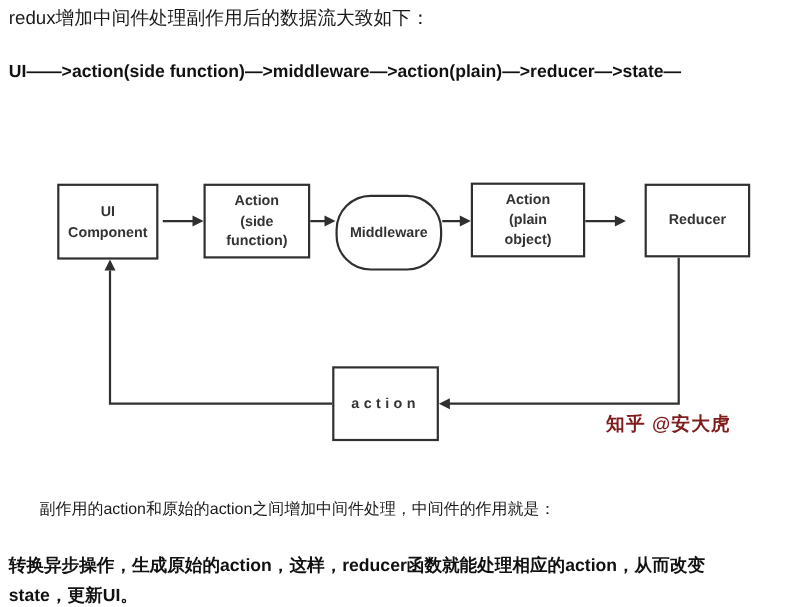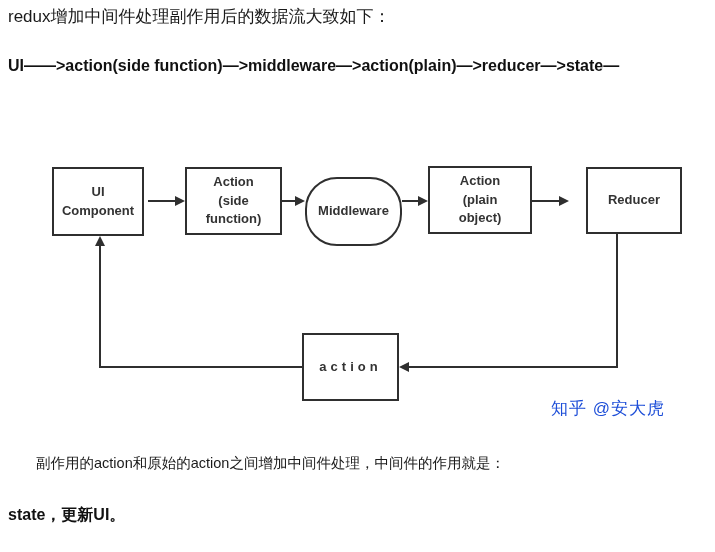--- a/index.html
+++ b/index.html
@@ -58,25 +58,25 @@
   }
   .node-ui        { left: 52px;  top: 47px;  width: 92px;  height: 69px; }
   .node-action-sf { left: 185px; top: 47px;  width: 97px;  height: 68px; }
   .node-mw        { left: 305px; top: 57px;  width: 97px;  height: 69px; border-radius: 32px; }
   .node-action-po { left: 428px; top: 46px;  width: 104px; height: 68px; }
   .node-reducer   { left: 586px; top: 47px;  width: 96px;  height: 67px; }
   .node-state     { left: 302px; top: 213px; width: 97px;  height: 68px; letter-spacing: 4px; }
   .watermark {
     position: absolute;
     left: 551px;
-    top: 277px;
+    top: 254px;
     font-size: 17px;
     letter-spacing: 1px;
-    color: #1d4ed8;
-    font-weight: normal;
+    color: #7f1d1d;
+    font-weight: bold;
   }
   .explain {
     position: absolute;
     top: 452px;
     left: 8px;
     width: 700px;
     font-size: 14.5px;
     line-height: 22px;
     margin-left: 28px;
   }
@@ -136,16 +136,17 @@
 object)</div>
     <div class="node node-reducer">Reducer</div>
     <div class="node node-state">action</div>
 
     <div class="watermark">知乎 @安大虎</div>
   </div>
 
   <p class="explain">副作用的action和原始的action之间增加中间件处理，中间件的作用就是：</p>
 
   <div class="conclusion">
+    <div>转换异步操作，生成原始的action，这样，reducer函数就能处理相应的action，从而改变</div>
     <div>state，更新UI。</div>
   </div>
 
 </div>
 
 </body></html>

